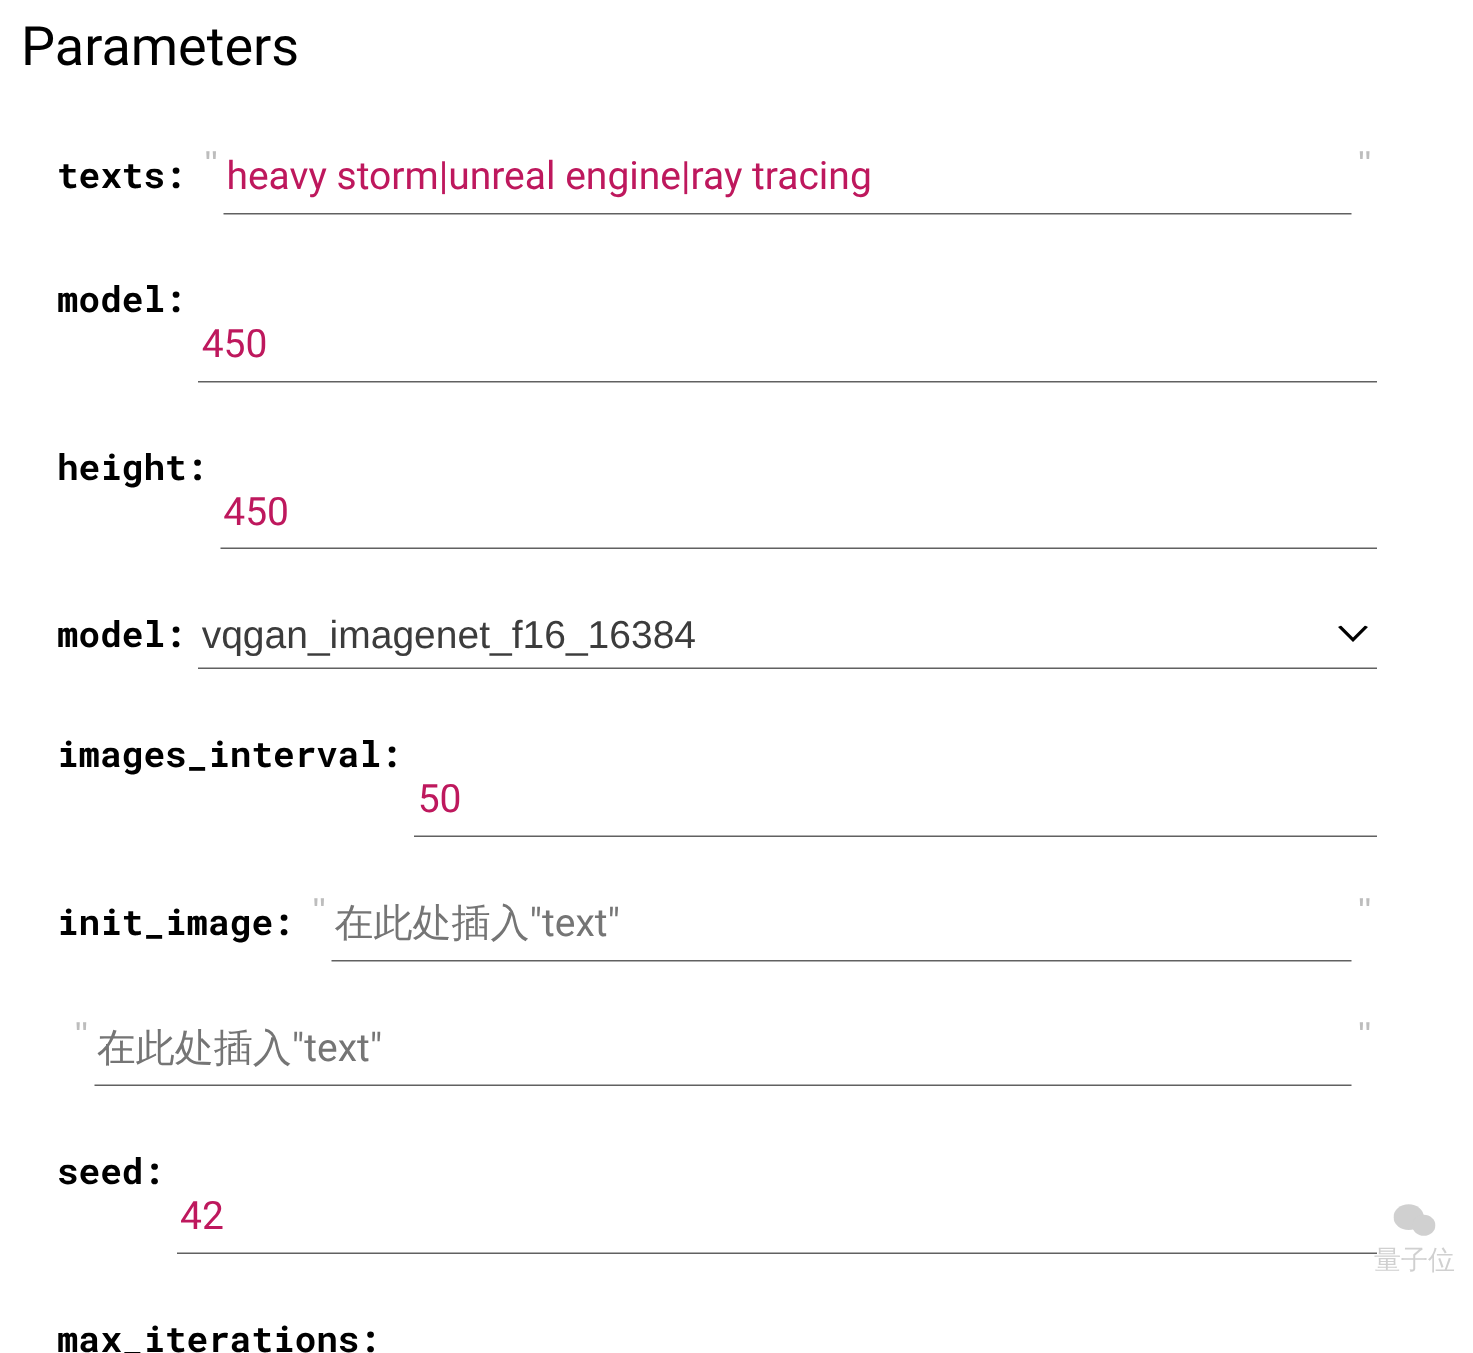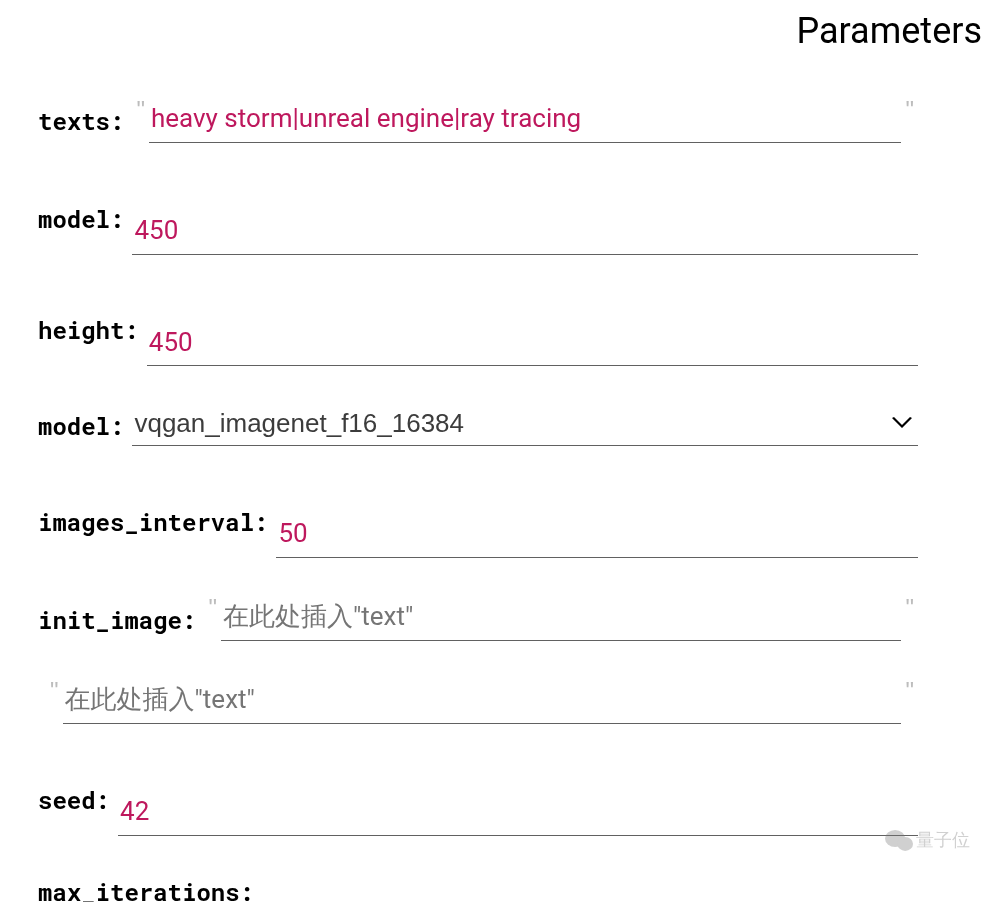--- a/index.html
+++ b/index.html
@@ -16,25 +16,24 @@
       overflow: hidden;
       position: relative;
     }
     .section-title {
       font-size: 36px;
       font-weight: 400;
       color: #000;
       padding: 10px 0 0 14px;
       font-family: -apple-system, BlinkMacSystemFont, "Segoe UI", Roboto, sans-serif;
       margin-bottom: 28px;
-      text-align: right;
     }
     .param-row {
       display: flex;
-      align-items: center;
+      align-items: flex-start;
       padding: 20px 0 20px 38px;
       width: 100%;
     }
     .param-label {
       font-family: "Roboto Mono", "Courier New", Courier, monospace;
       font-weight: 700;
       font-size: 24px;
       color: #000;
       white-space: nowrap;
     }
@@ -113,20 +112,21 @@
       fill: #000;
     }
     .watermark {
       position: absolute;
       right: 12px;
       bottom: 50px;
       display: flex;
       align-items: center;
       opacity: 0.35;
       gap: 3px;
+      flex-direction: column;
     }
     .watermark-icon {
       width: 28px;
       height: 24px;
       position: relative;
     }
     .watermark-icon svg {
       width: 100%;
       height: 100%;
       fill: #7a7a7a;

